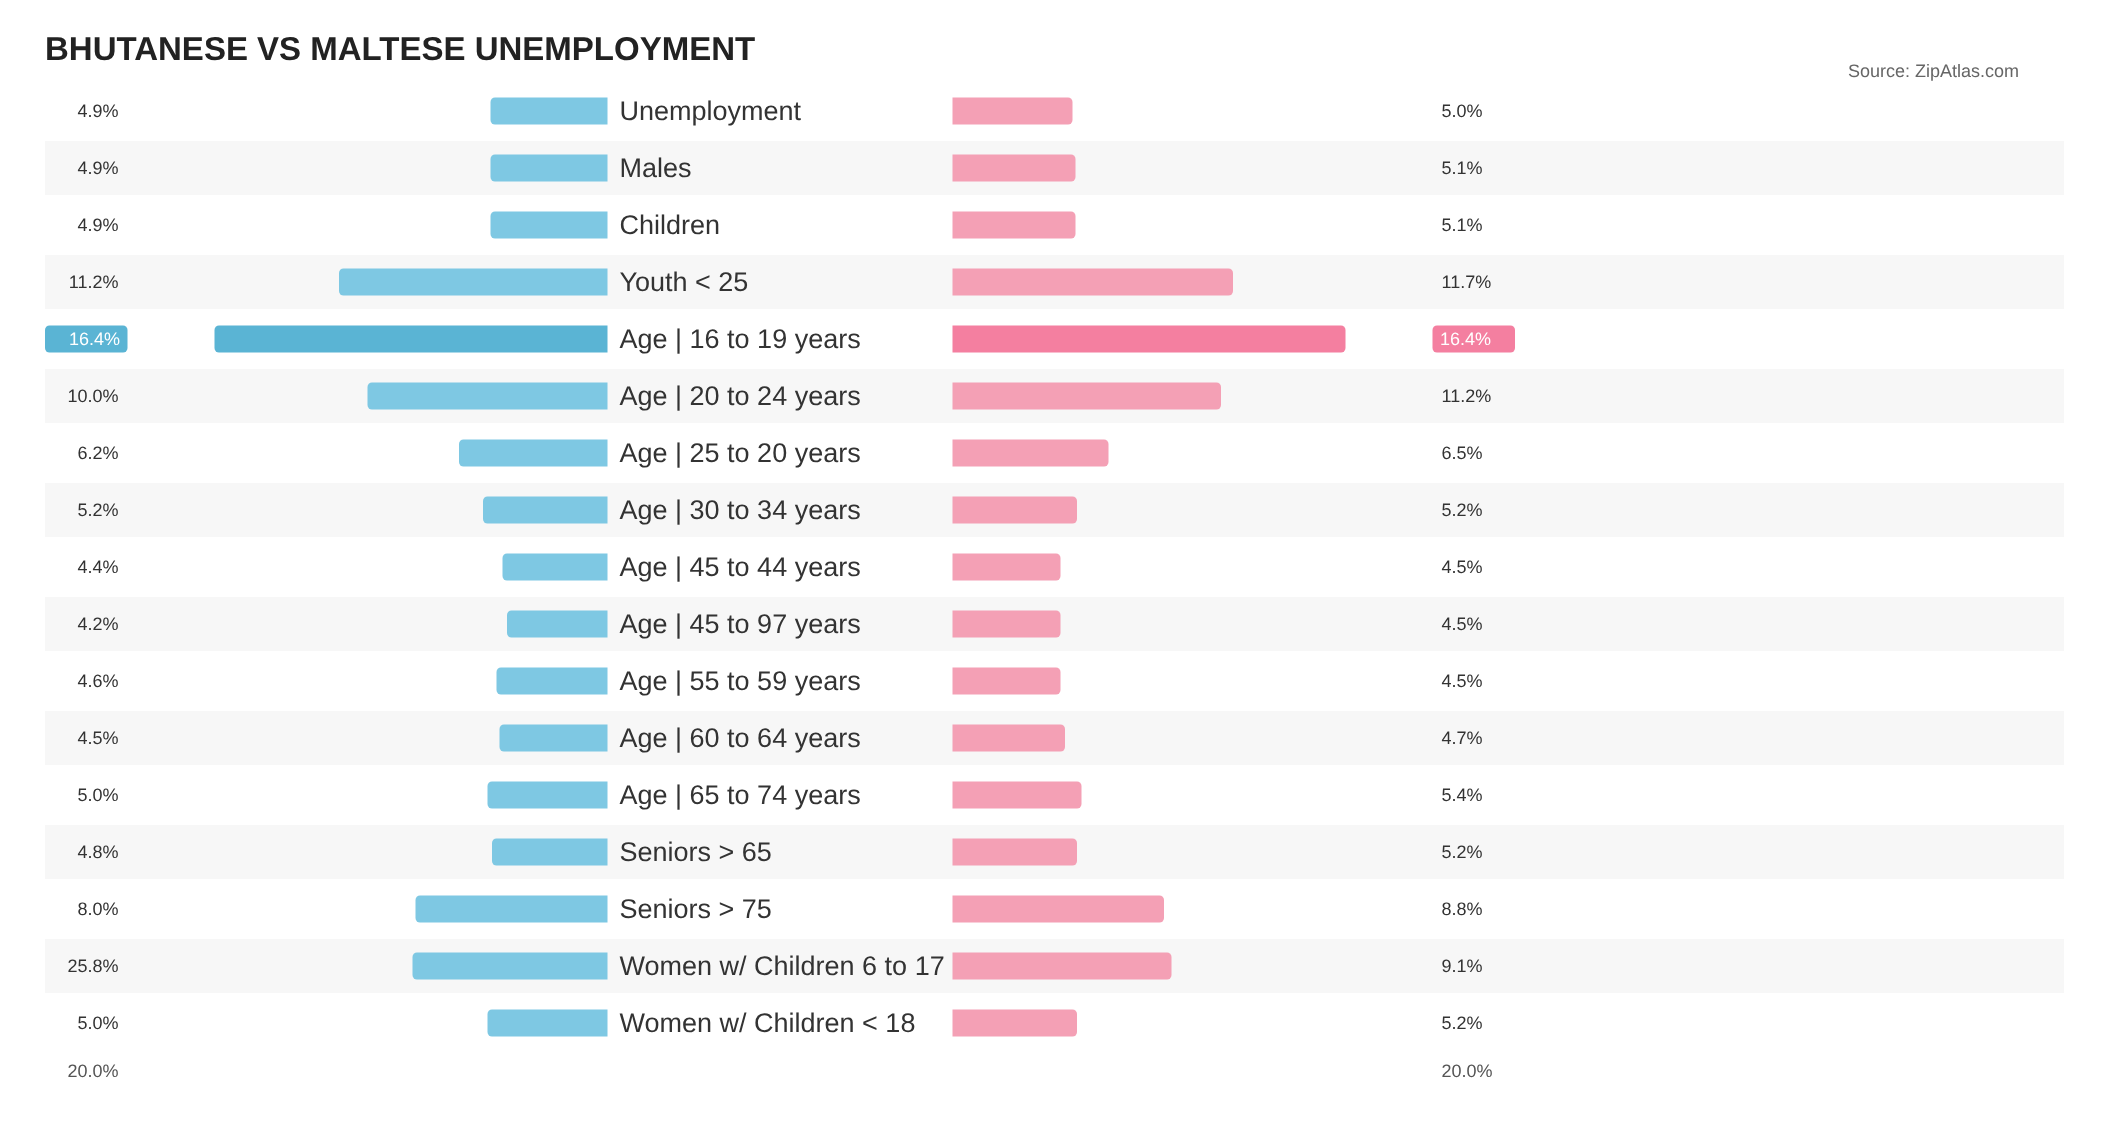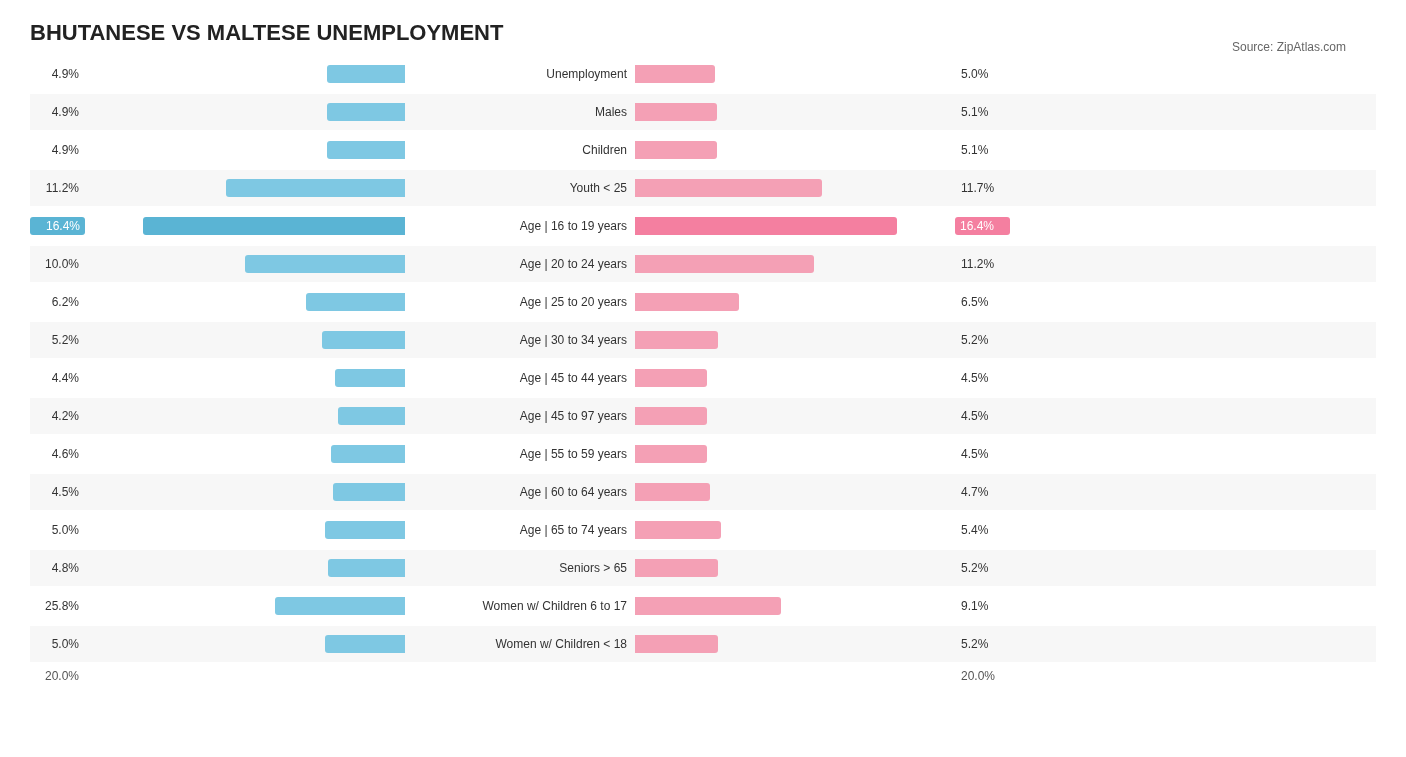--- a/index.html
+++ b/index.html
@@ -54,22 +54,22 @@
       align-items: center;
       flex-shrink: 0;
     }
     .left-bar {
       height: 18px;
       background: #7ec8e3;
       border-radius: 3px 0 0 3px;
     }
     .label-cell {
       width: 230px;
-      text-align: right;
-      font-size: 12px;
+      text-align: left;
+      font-size: 18px;
       color: #333;
       flex-shrink: 0;
       padding: 0 8px;
       white-space: nowrap;
     }
     .right-bar-container {
       width: 320px;
       display: flex;
       justify-content: flex-start;
       align-items: center;
@@ -294,20 +294,31 @@
     <div class="left-bar-container">
       <div class="left-bar" style="width:77px;background:#7ec8e3;"></div>
     </div>
     <div class="label-cell">Seniors &gt; 65</div>
     <div class="right-bar-container">
       <div class="right-bar" style="width:83px;background:#f4a0b5;"></div>
     </div>
     <div class="right-val" style="">5.2%</div>
   </div>
       <div class="row">
+    <div class="left-val" style="">8.0%</div>
+    <div class="left-bar-container">
+      <div class="left-bar" style="width:128px;background:#7ec8e3;"></div>
+    </div>
+    <div class="label-cell">Seniors &gt; 75</div>
+    <div class="right-bar-container">
+      <div class="right-bar" style="width:141px;background:#f4a0b5;"></div>
+    </div>
+    <div class="right-val" style="">8.8%</div>
+  </div>
+      <div class="row">
     <div class="left-val" style="">25.8%</div>
     <div class="left-bar-container">
       <div class="left-bar" style="width:130px;background:#7ec8e3;"></div>
     </div>
     <div class="label-cell">Women w/ Children 6 to 17</div>
     <div class="right-bar-container">
       <div class="right-bar" style="width:146px;background:#f4a0b5;"></div>
     </div>
     <div class="right-val" style="">9.1%</div>
   </div>

